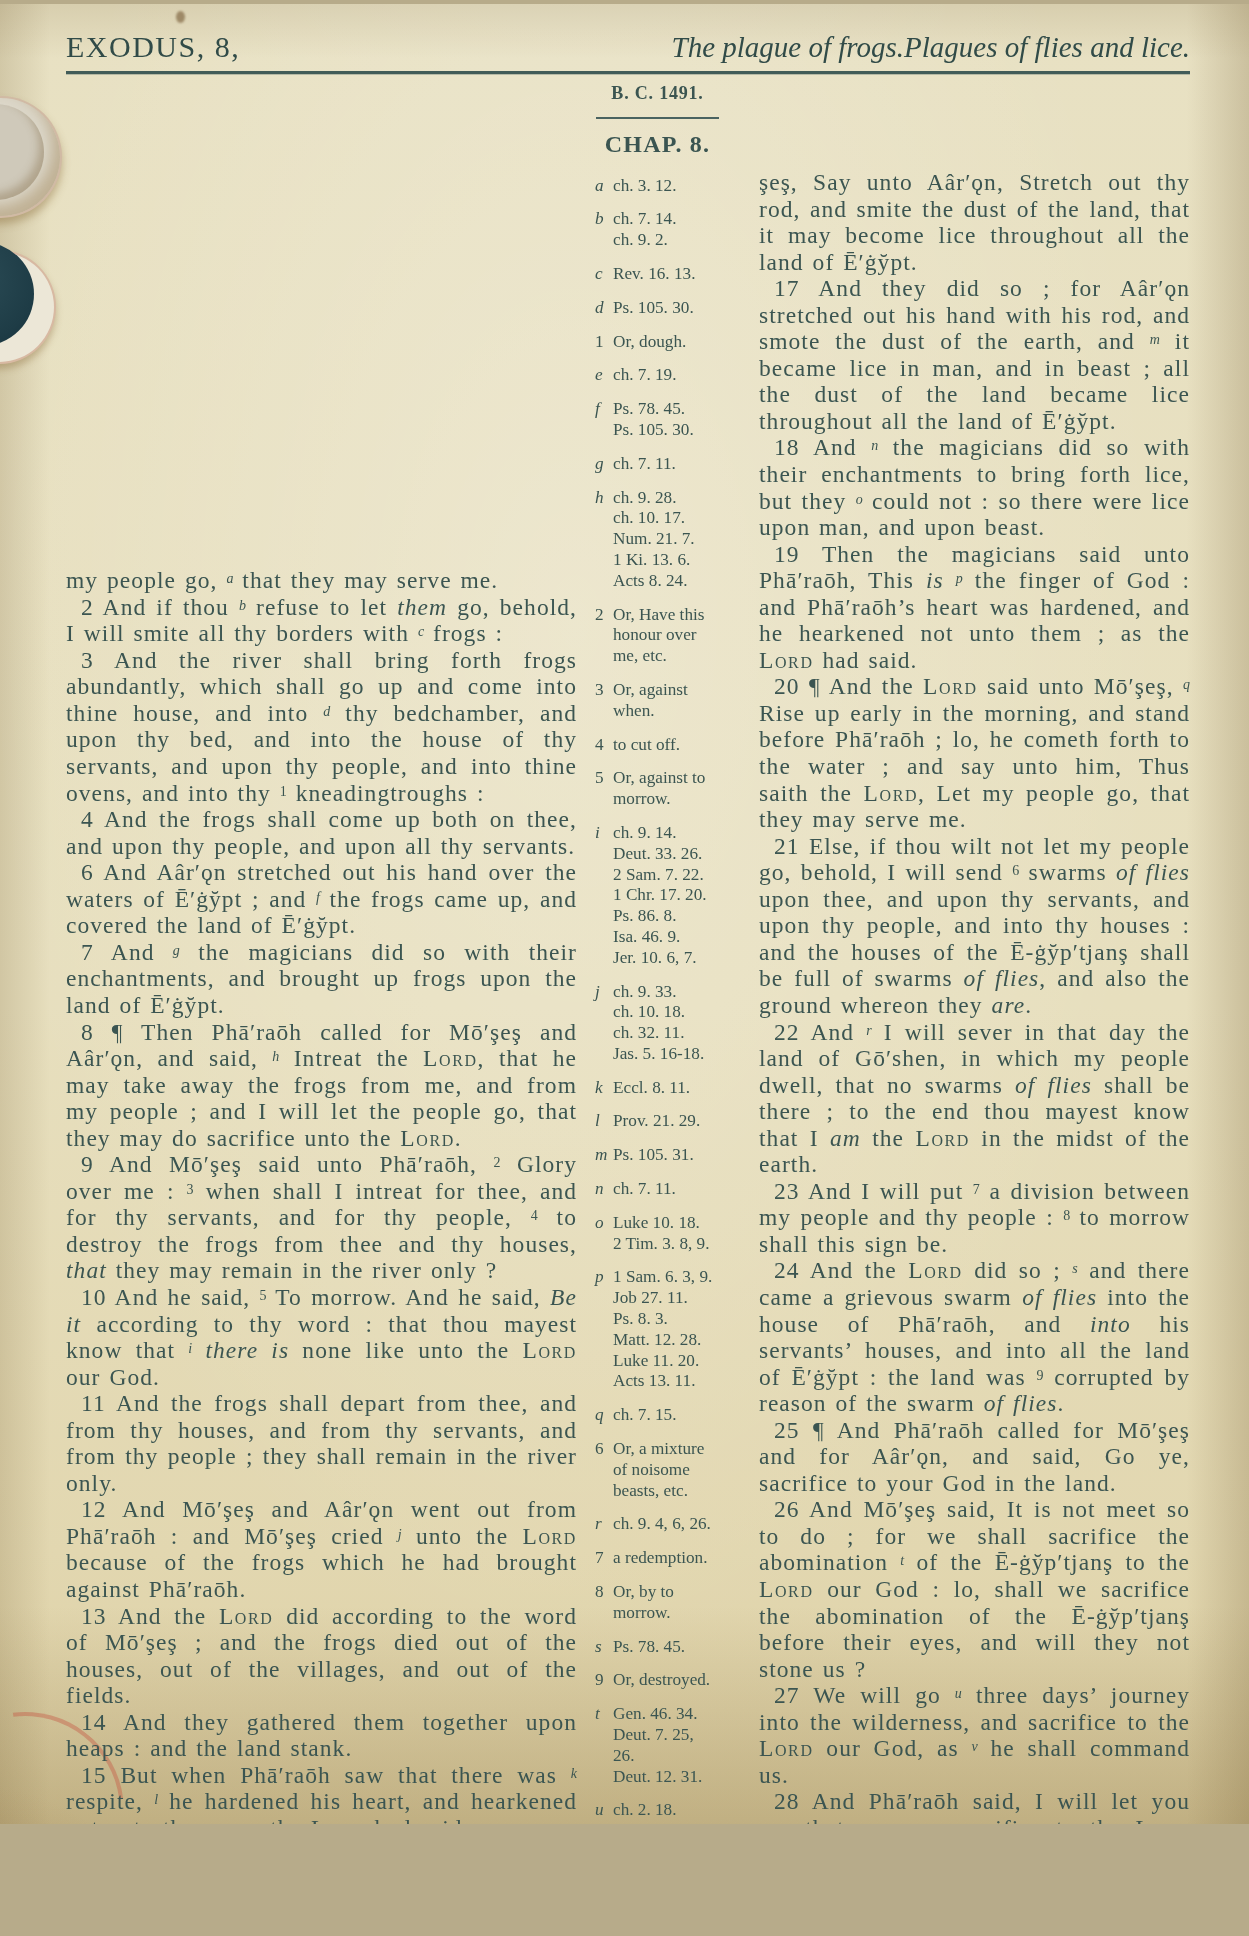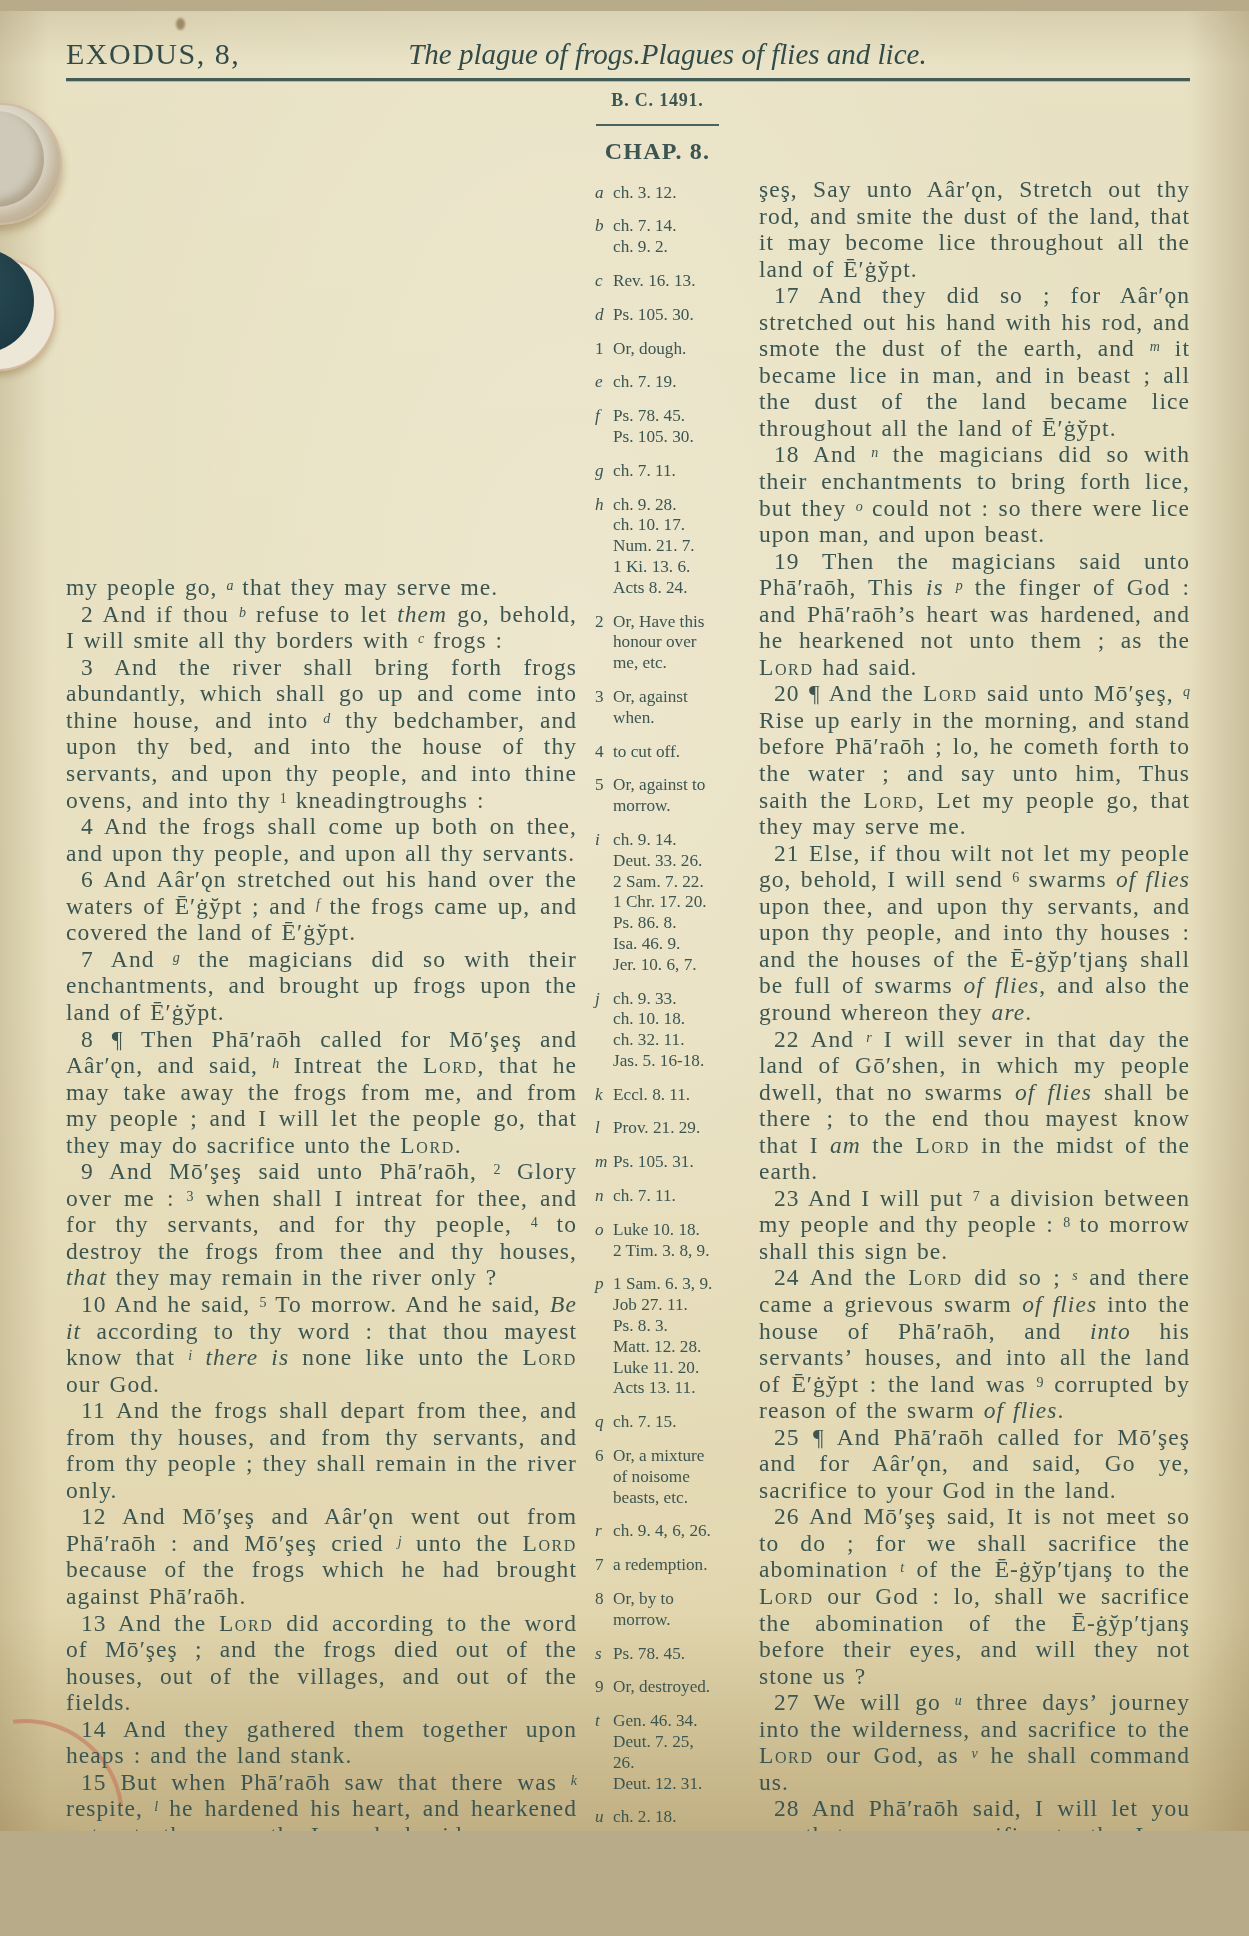--- a/index.html
+++ b/index.html
@@ -1,19 +1,19 @@
 <!DOCTYPE html>
 <html><head>
 <meta charset="utf-8">
 <style>
   html,body{margin:0;padding:0;background:#b7ab8a;}
   .page{
     position:relative;
     width:1249px;height:1820px;
-    margin:11px auto;
+    margin:4px auto;
     overflow:hidden;
     font-family:"Liberation Serif","DejaVu Serif",serif;
     color:#3b5551;
     background:
       radial-gradient(circle at -30px 1990px, rgba(146,112,62,.38), rgba(146,112,62,0) 210px),
       radial-gradient(ellipse at 46% 34%, rgba(255,255,255,.22), rgba(255,255,255,0) 62%),
       linear-gradient(to right, rgba(120,98,55,.20), rgba(120,98,55,0) 4%, rgba(120,98,55,0) 95%, rgba(120,98,55,.26)),
       linear-gradient(to bottom, rgba(120,98,55,.15), rgba(120,98,55,0) 3%, rgba(120,98,55,0) 88%, rgba(126,100,52,.30)),
       linear-gradient(to bottom, #e8e1c3 0%, #e7dfbe 55%, #e2d7b0 85%, #ddd0a4 100%);
   }
@@ -31,21 +31,21 @@
   .corner-curl{position:absolute;left:-74px;bottom:-86px;width:190px;height:190px;border-radius:50%;
     border:4px solid transparent;border-top-color:rgba(198,96,74,.45);
     transform:rotate(38deg);}
   .speck{position:absolute;left:176px;top:7px;width:9px;height:12px;border-radius:50%;
     background:rgba(116,88,52,.6);filter:blur(1px);}
 
   .inner{position:absolute;left:66px;top:26px;width:1124px;}
 
   .header{display:flex;align-items:baseline;}
   .book-title{flex:0 0 auto;font-size:30px;letter-spacing:1.5px;color:#314b48;}
-  .running-heads{flex:1;display:flex;justify-content:flex-start;padding-left:168px;
+  .running-heads{flex:1;display:flex;justify-content:flex-end;padding-left:168px;
     font-style:italic;font-size:29px;color:#314b48;}
   .head-rule{height:3px;background:#425c58;margin-top:7px;box-shadow:0 1px 0 rgba(66,92,88,.3);}
 
   .cols{display:flex;height:1794px;overflow:hidden;margin-top:0;align-items:flex-end;}
   .vdiv{width:2px;background:#4a6360;opacity:.85;flex:0 0 auto;}
   .col-text{font-size:23.5px;line-height:26.55px;text-align:justify;
     letter-spacing:1.05px;word-spacing:2px;padding-top:5px;overflow:hidden;}
   .col-left{width:511px;flex:0 0 auto;padding-right:3px;}
   .col-right{flex:1;padding-left:15px;}
   p.verse{margin:0;text-indent:15px;}

